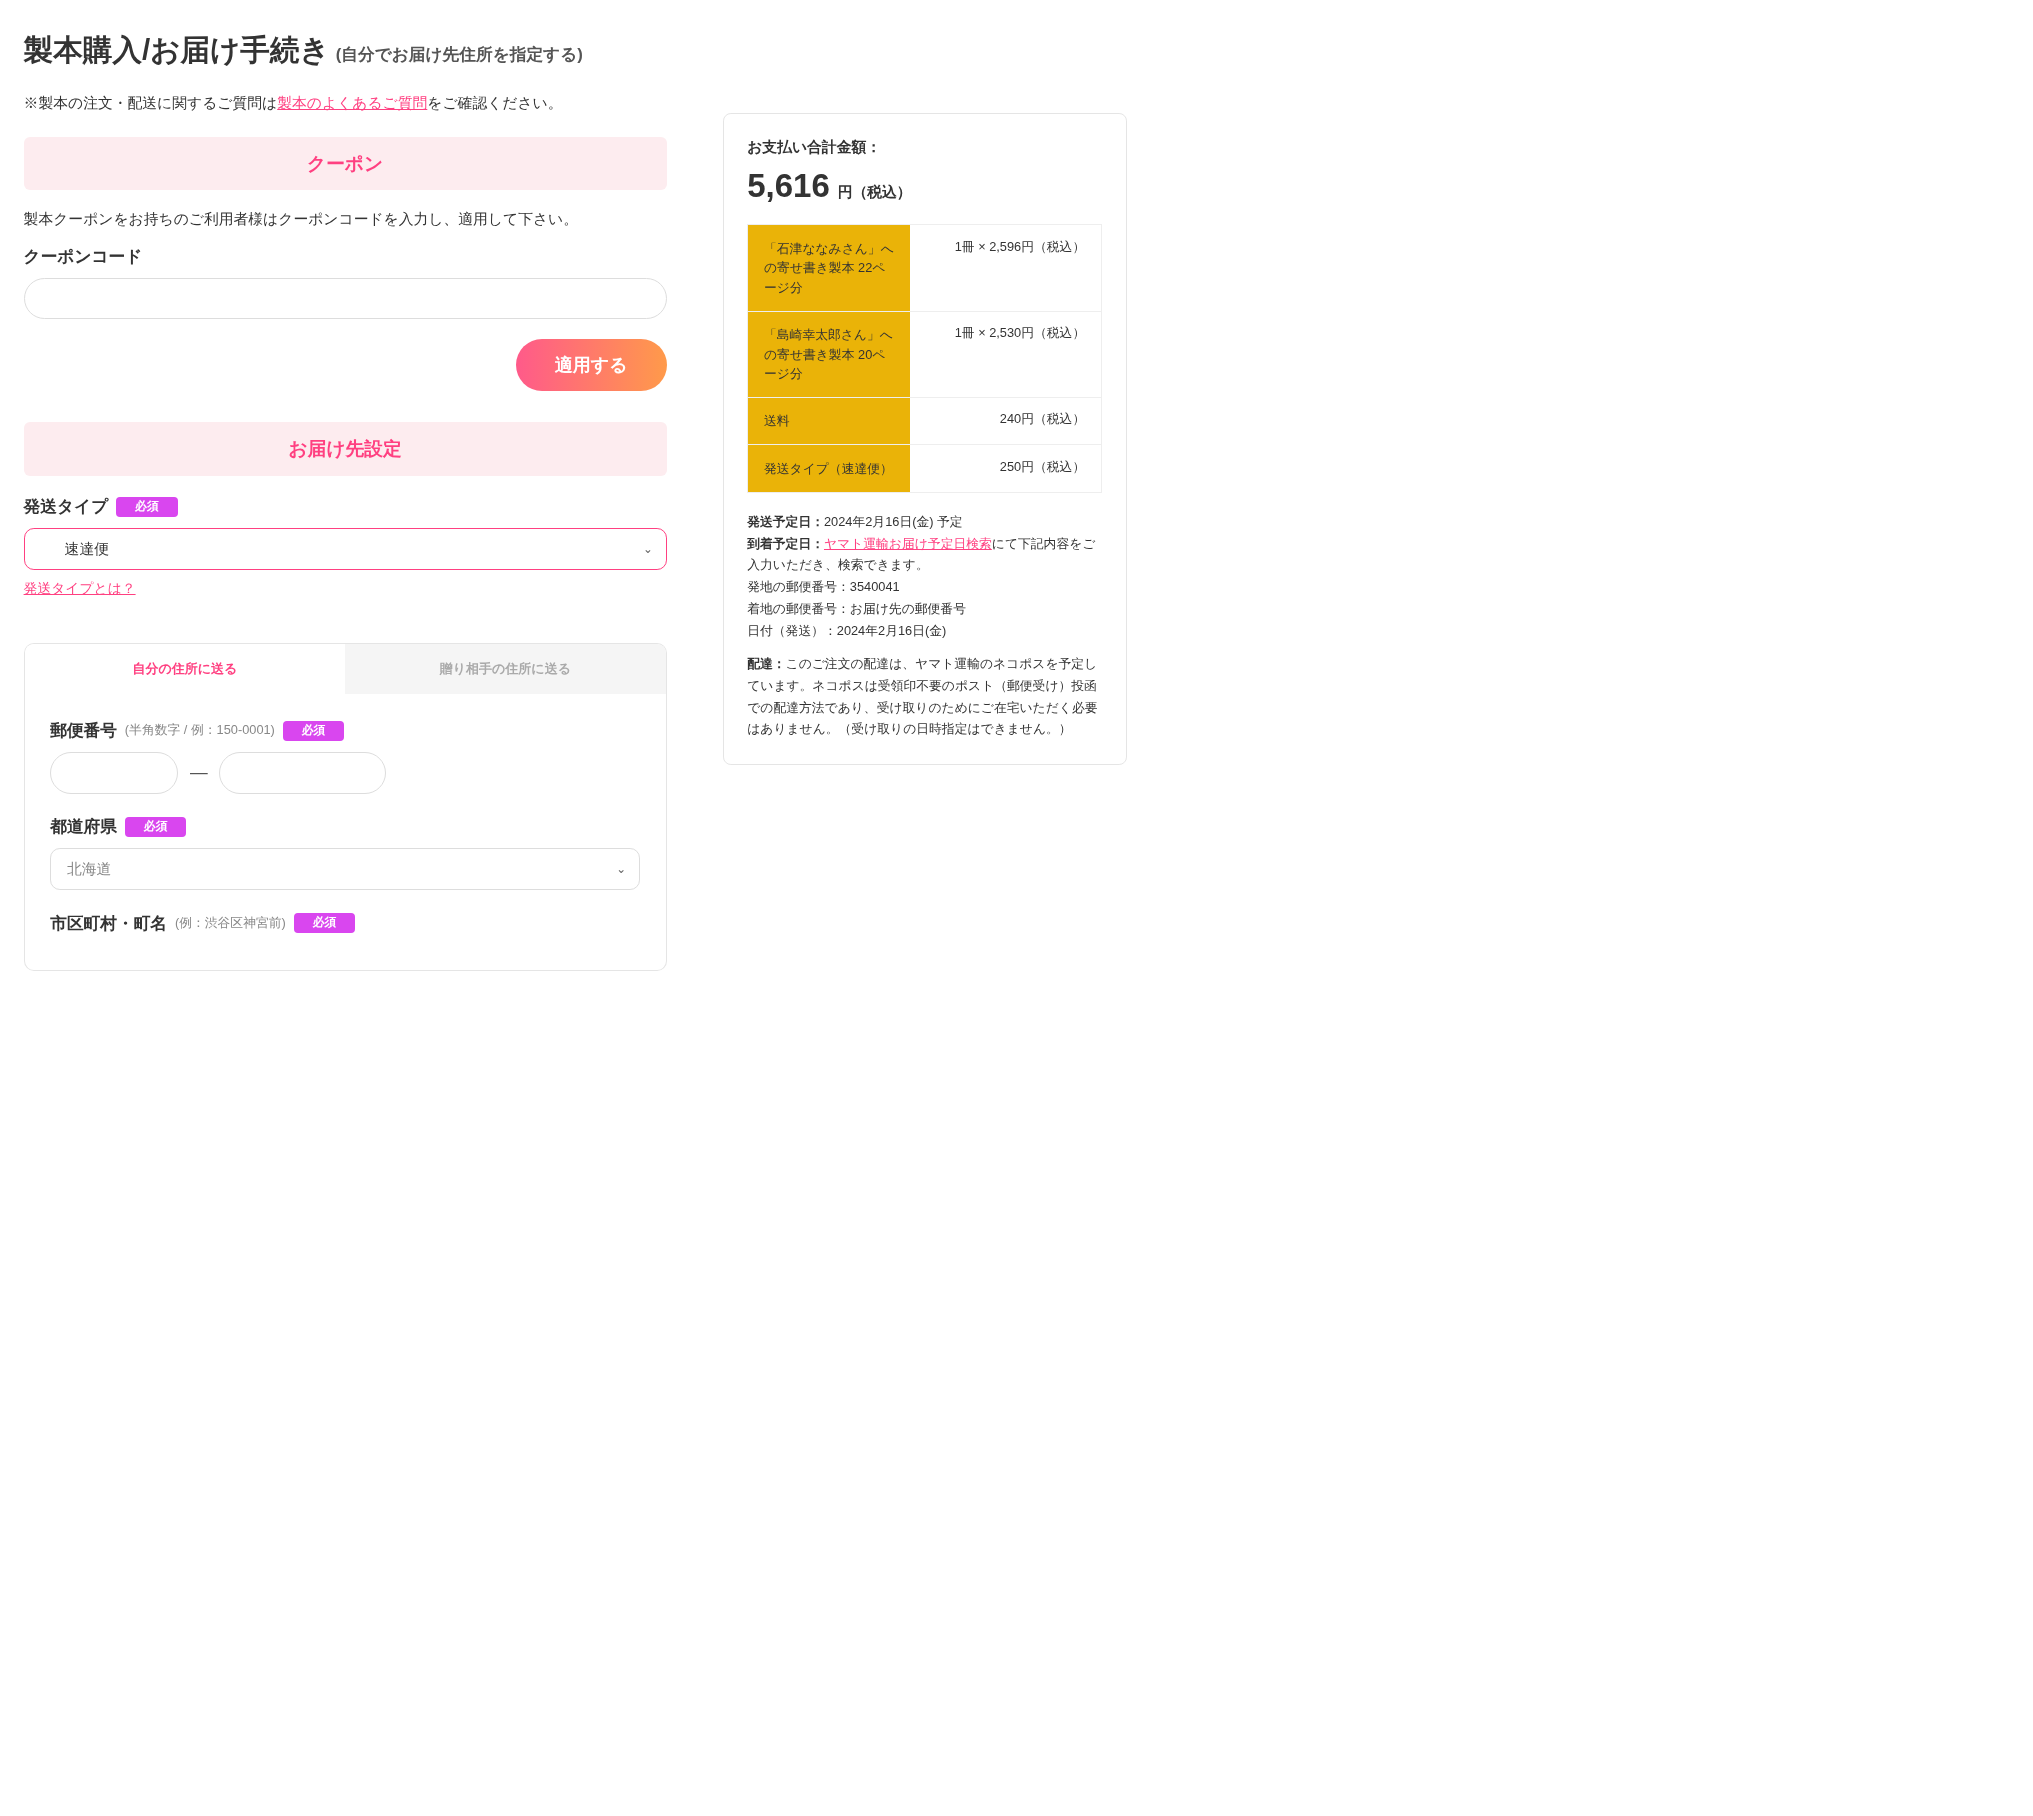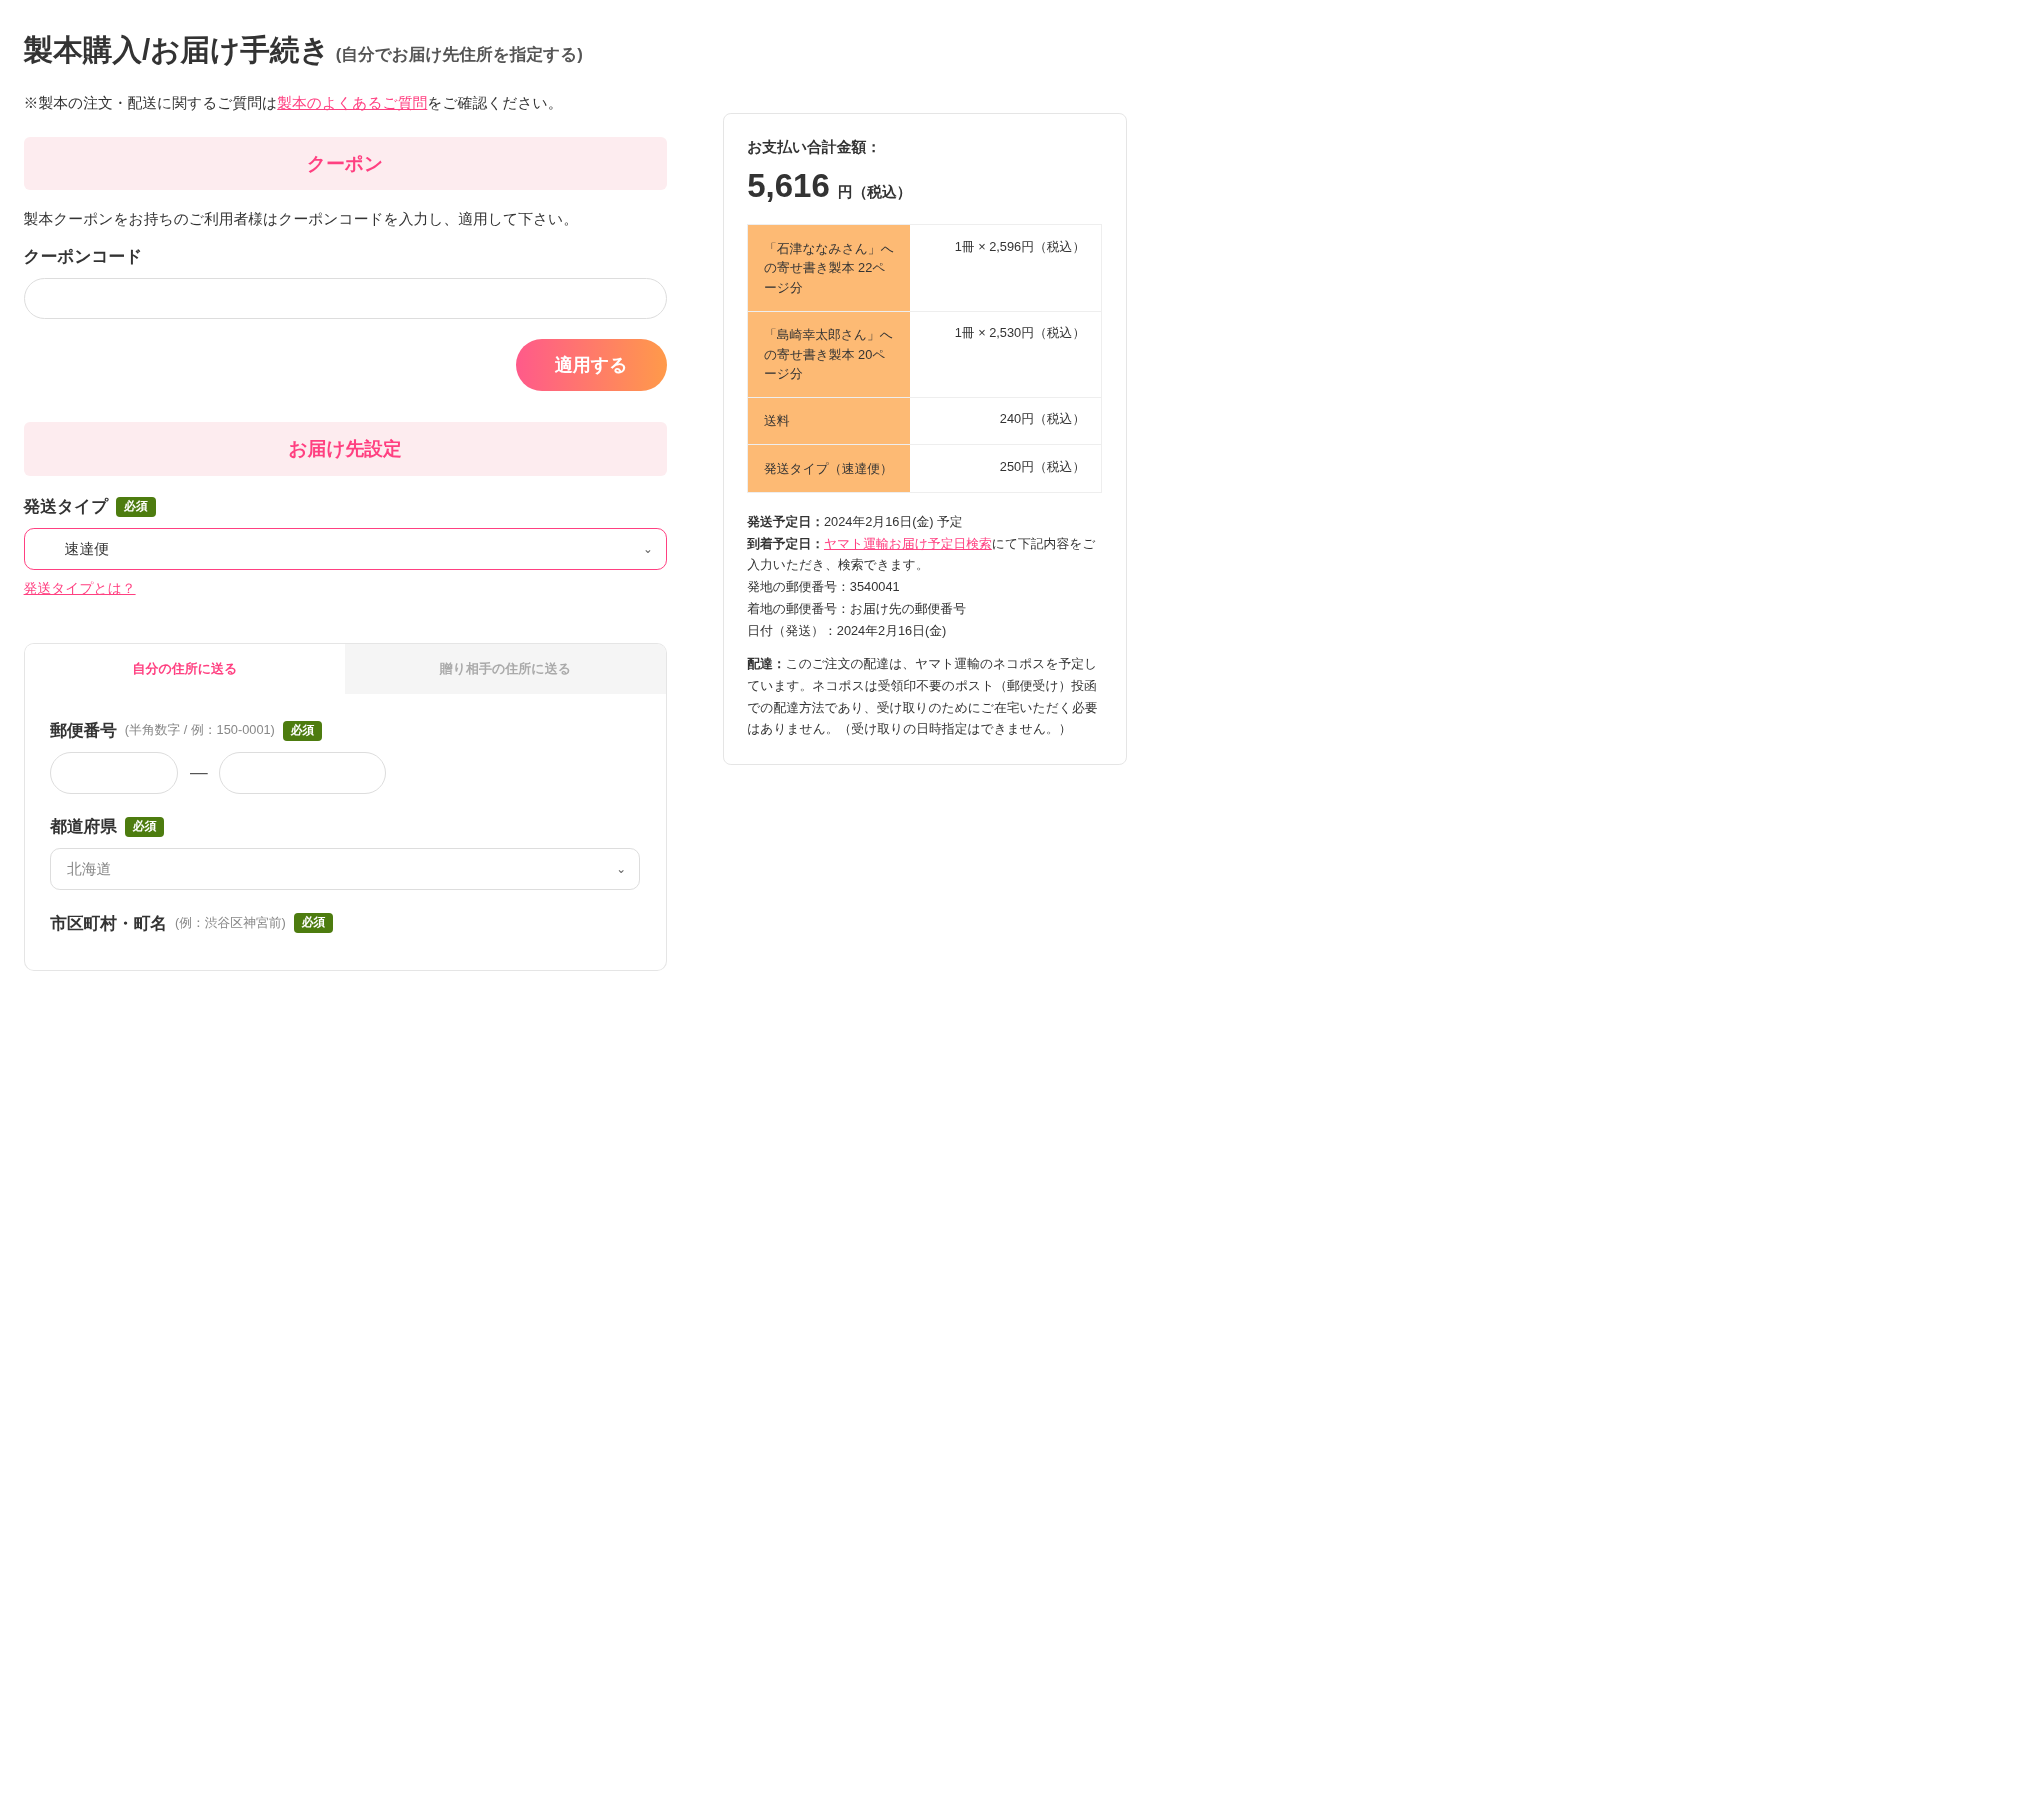--- a/index.html
+++ b/index.html
@@ -29,25 +29,25 @@
     padding: 13.8px 0;
     border-radius: 6px;
     margin-bottom: 19.7px;
   }
 
   .coupon-desc { font-size: 14.8px; margin-bottom: 15.8px; }
   .field-label { font-size: 16.7px; font-weight: 700; margin-bottom: 9.9px; display: flex; align-items: center; gap: 7.9px; flex-wrap: wrap; }
   .hint { font-size: 12.8px; font-weight: 400; color: #888; }
 
   .required-badge {
-    background: #4d7c0f;
+    background: #d946ef;
     color: #fff;
     font-size: 11.8px;
     font-weight: 700;
-    padding: 2px 8px;
+    padding: 2px 19px;
     border-radius: 3.9px;
   }
 
   .text-input, .select-input {
     width: 100%;
     border: 1px solid #ddd;
     border-radius: 984px;
     padding: 11.8px 19.7px;
     font-size: 14.8px;
     background: #fff;
@@ -96,21 +96,21 @@
 
   
   .summary-box { border: 1px solid #e5e5e5; border-radius: 7.9px; padding: 23.6px; }
   .summary-title { font-size: 14.8px; font-weight: 700; margin-bottom: 9.9px; }
   .summary-amount { font-size: 33px; font-weight: 700; display: flex; align-items: baseline; gap: 7.9px; margin-bottom: 19.7px; }
   .summary-amount .unit { font-size: 14.8px; font-weight: 600; }
 
   .line-items { border: 1px solid #eee; }
   .line-item { display: flex; border-bottom: 1px solid #eee; }
   .line-item:last-child { border-bottom: none; }
-  .line-item .label { background: #fdba74; padding: 13.8px 15.8px; width: 46%; font-size: 12.8px; line-height: 1.5; }
+  .line-item .label { background: #eab308; padding: 13.8px 15.8px; width: 46%; font-size: 12.8px; line-height: 1.5; }
   .line-item .value { padding: 13.8px 15.8px; flex: 1; text-align: right; font-size: 12.8px; }
 
   .ship-info { margin-top: 17.7px; font-size: 12.8px; line-height: 1.7; }
   .ship-info strong { font-weight: 700; }
   .ship-info a { color: #ff4081; text-decoration: underline; }
 </style>
 </head>
 <body>
 
 <h1 class="page-title">

